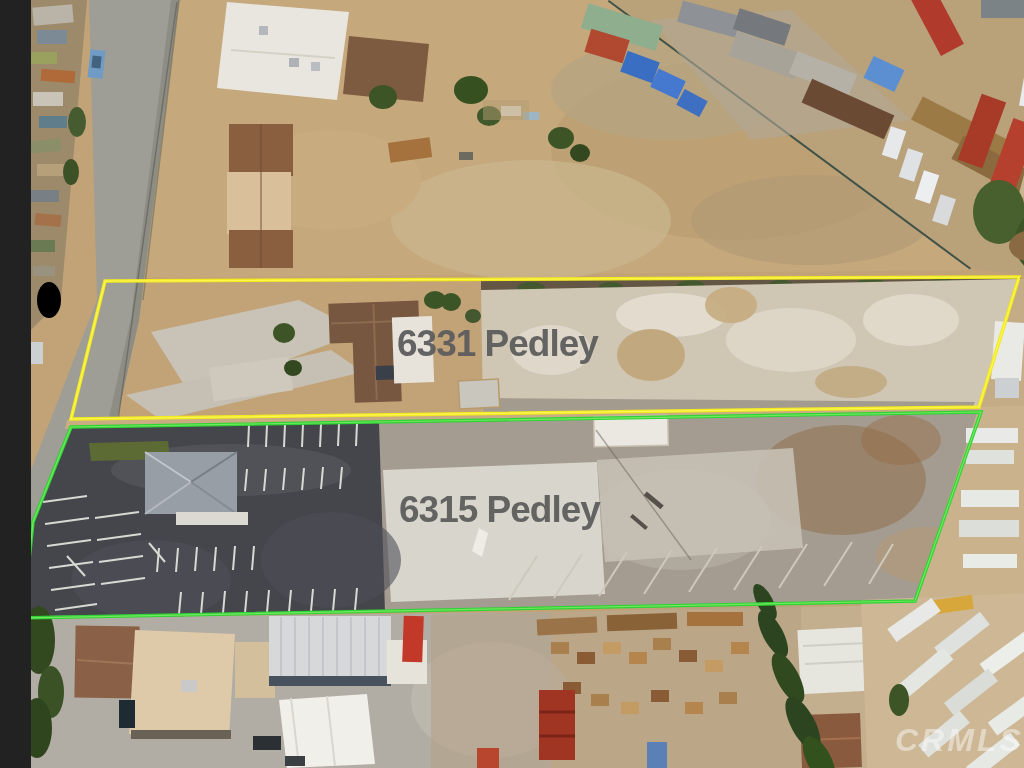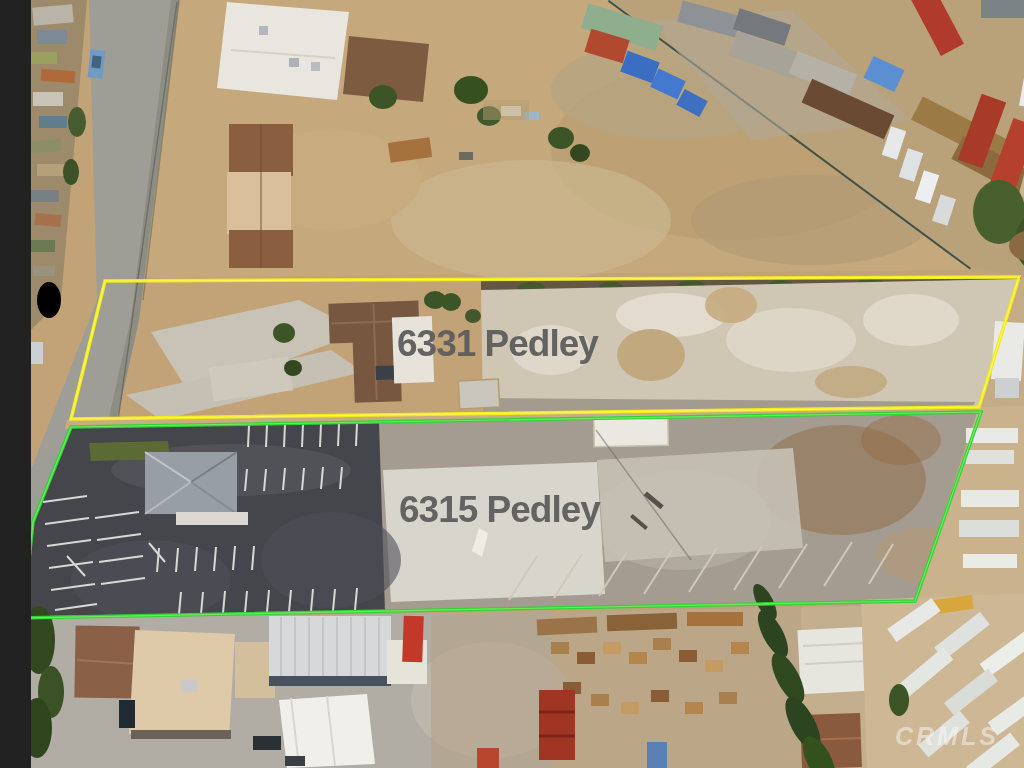--- a/index.html
+++ b/index.html
@@ -3,21 +3,21 @@
 <meta charset="utf-8">
 <style>
   html,body{margin:0;padding:0;background:#222;}
   .screenshot{position:relative;width:1024px;height:768px;overflow:hidden;
     font-family:"Liberation Sans",sans-serif;background:#c2a378;margin-left:31px;}
   .screenshot svg{position:absolute;left:0;top:0;}
   .parcel-label{position:absolute;font-weight:bold;font-size:37px;letter-spacing:-1px;
     color:#5d5d5d;white-space:nowrap;line-height:1;opacity:.95;}
   .label-6331{left:366px;top:325px;}
   .label-6315{left:352px;top:491px;padding-left:16px;}
-  .watermark{position:absolute;left:864px;top:724px;font-size:25px;font-style:italic;
+  .watermark{position:absolute;left:864px;top:724px;font-size:32px;font-style:italic;
     font-weight:600;letter-spacing:3px;color:rgba(255,255,255,0.45);white-space:nowrap;line-height:1;}
 </style>
 </head>
 <body>
 
 <div class="screenshot">
 <svg width="1024" height="768" viewBox="0 0 1024 768">
 
   <g>
     <rect x="0" y="0" width="1024" height="768" fill="#c2a378"></rect>

